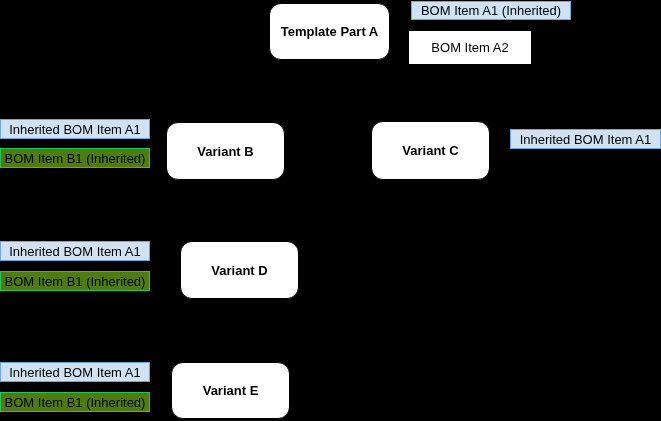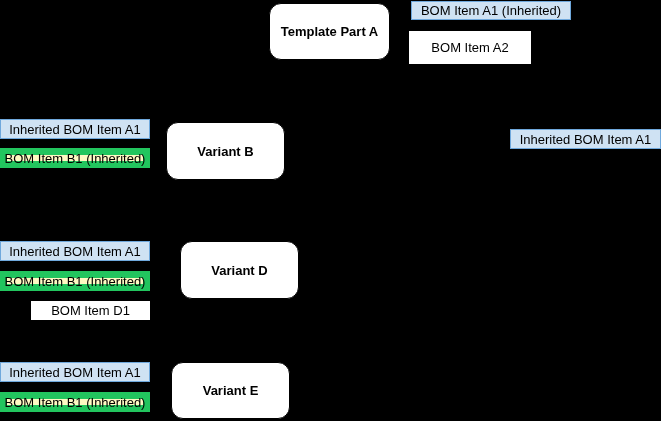--- a/index.html
+++ b/index.html
@@ -37,45 +37,45 @@
     font-size: 13px;
     box-sizing: border-box;
     text-align: center;
     white-space: nowrap;
   }
   .chip-inherited {
     background: #cfe2f3;
     border: 1px solid #6fa8dc;
   }
   .chip-local-inherited {
-    background: #fef9c3;
-    border: 7px solid #22c55e;
+    background: #4d7c0f;
+    border: 1px solid #22c55e;
   }
   .chip-plain {
     background: #ffffff;
     border: none;
   }
 </style>
 </head>
 <body>
 
 <div id="canvas">
 
   <div class="node" style="left:269px; top:3px; width:121px; height:57px;">Template Part A</div>
   <div class="chip chip-inherited" style="left:411px; top:1px; width:160px; height:19px;text-align:center;">BOM Item A1 (Inherited)</div>
   <div class="chip chip-plain" style="left:409px; top:31px; width:122px; height:33px;">BOM Item A2</div>
 
   <div class="chip chip-inherited" style="left:0px; top:119px; width:150px; height:20px;">Inherited BOM Item A1</div>
   <div class="chip chip-local-inherited" style="left:0px; top:148px; width:150px; height:20px;">BOM Item B1 (Inherited)</div>
   <div class="node" style="left:166px; top:122px; width:119px; height:58px;">Variant B</div>
 
+  <div class="node" style="left:371px; top:121px; width:119px; height:59px;">Variant C</div>
   <div class="chip chip-inherited" style="left:510px; top:129px; width:151px; height:20px;">Inherited BOM Item A1</div>
 
   <div class="chip chip-inherited" style="left:0px; top:241px; width:150px; height:20px;">Inherited BOM Item A1</div>
   <div class="chip chip-local-inherited" style="left:0px; top:271px; width:150px; height:20px;">BOM Item B1 (Inherited)</div>
-  <div class="chip chip-plain" style="left:31px; top:301px; width:119px; height:19px;">BOM Item D1</div>
   <div class="node" style="left:180px; top:241px; width:119px; height:58px;">Variant D</div>
 
   <div class="chip chip-inherited" style="left:0px; top:362px; width:150px; height:20px;">Inherited BOM Item A1</div>
   <div class="chip chip-local-inherited" style="left:0px; top:392px; width:150px; height:20px;">BOM Item B1 (Inherited)</div>
   <div class="node" style="left:171px; top:362px; width:119px; height:57px;">Variant E</div>
 
 </div>
 
 </body></html>

